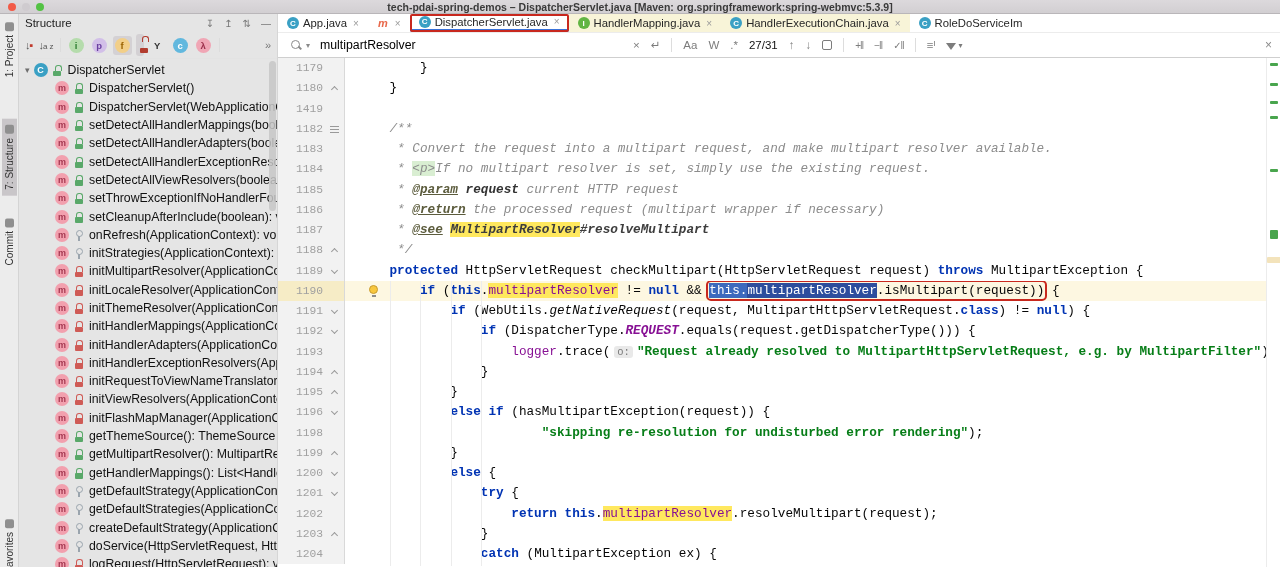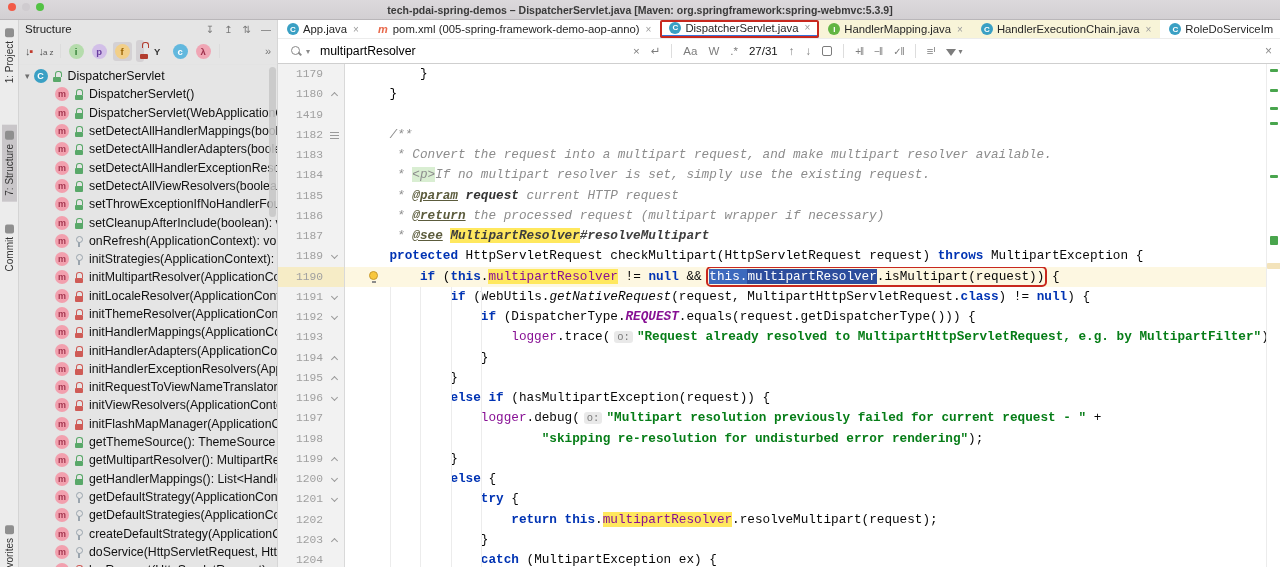--- a/index.html
+++ b/index.html
@@ -1,20 +1,20 @@
 <!DOCTYPE html>
 <html><head>
 <meta charset="utf-8">
 <style>
   * { margin:0; padding:0; box-sizing:border-box; }
   html,body { width:1280px; height:567px; overflow:hidden; background:#fff;
               font-family:"Liberation Sans", sans-serif; }
 
   
-  .titlebar { height:20px; background:linear-gradient(#dcd9dc,#d2cfd2);
+  .titlebar { height:14px; background:linear-gradient(#dcd9dc,#d2cfd2);
               border-bottom:1px solid #b9b6b9; position:relative;
               display:flex; align-items:center; justify-content:center; }
   .titlebar .title { font-size:10.5px; font-weight:bold; color:#3a3a3a; white-space:nowrap; }
   .lights { position:absolute; left:8px; top:3px; display:flex; gap:6px; }
   .light { width:8px; height:8px; border-radius:50%; }
   .light.red{ background:#f25a47; } .light.yellow{ background:#cfcbcf; } .light.green{ background:#53c244; }
 
   .main { display:flex; height:553px; }
 
   
@@ -355,21 +355,20 @@
 
   <div class="editor">
     <div class="tabbar" id="tabbar">
         <div class="tab">
           <span class="ticon class">C</span>
           <span>App.java</span>
           <span class="tclose">×</span>
         </div>
         <div class="tab">
           <span class="ticon maven">m</span>
-          <span>pom.xml (005-spring-framework-demo-aop-anno)</span>
           <span class="tclose">×</span>
         </div>
         <div class="tab sel annot">
           <span class="ticon class">C</span>
           <span>DispatcherServlet.java</span>
           <span class="tclose">×</span>
         </div>
         <div class="tab tint">
           <span class="ticon interface">I</span>
           <span>HandlerMapping.java</span>
@@ -420,29 +419,29 @@
     <div class="codearea" id="codearea">
       <div class="crow"><div class="c-num">1179</div><div class="c-fold"></div><div class="c-code"><span class="cs-pl">        }</span></div></div>
         <div class="crow"><div class="c-num">1180</div><div class="c-fold"><span class="chev up"></span></div><div class="c-code"><span class="cs-pl">    }</span></div></div>
         <div class="crow"><div class="c-num">1419</div><div class="c-fold"></div><div class="c-code"></div></div>
         <div class="crow"><div class="c-num">1182</div><div class="c-fold"><span class="doclines"></span></div><div class="c-code"><span class="cs-cm">    /**</span></div></div>
         <div class="crow"><div class="c-num">1183</div><div class="c-fold"></div><div class="c-code"><span class="cs-cm">     * Convert the request into a multipart request, and make multipart resolver available.</span></div></div>
         <div class="crow"><div class="c-num">1184</div><div class="c-fold"></div><div class="c-code"><span class="cs-cm">     * </span><span class="cs-pmk">&lt;p&gt;</span><span class="cs-cm">If no multipart resolver is set, simply use the existing request.</span></div></div>
         <div class="crow"><div class="c-num">1185</div><div class="c-fold"></div><div class="c-code"><span class="cs-cm">     * </span><span class="cs-tag">@param</span><span class="cs-cm"> </span><span class="cs-prm">request</span><span class="cs-cm"> current HTTP request</span></div></div>
         <div class="crow"><div class="c-num">1186</div><div class="c-fold"></div><div class="c-code"><span class="cs-cm">     * </span><span class="cs-tag">@return</span><span class="cs-cm"> the processed request (multipart wrapper if necessary)</span></div></div>
         <div class="crow"><div class="c-num">1187</div><div class="c-fold"></div><div class="c-code"><span class="cs-cm">     * </span><span class="cs-tag">@see</span><span class="cs-cm"> </span><span class="cs-lnk cs-hl">MultipartResolver</span><span class="cs-lnk">#resolveMultipart</span></div></div>
+        <div class="crow"><div class="c-num">1188</div><div class="c-fold"><span class="chev up"></span></div><div class="c-code"><span class="cs-cm">     */</span></div></div>
         <div class="crow"><div class="c-num">1189</div><div class="c-fold"><span class="chev down"></span></div><div class="c-code"><span class="cs-pl">    </span><span class="cs-kw">protected</span><span class="cs-pl"> HttpServletRequest checkMultipart(HttpServletRequest request) </span><span class="cs-kw">throws</span><span class="cs-pl"> MultipartException {</span></div></div>
         <div class="crow current"><div class="c-num">1190</div><div class="c-fold"></div><div class="c-code"><span class="bulb"></span><span class="cs-pl">        </span><span class="cs-kw">if</span><span class="cs-pl"> (</span><span class="cs-kw">this</span><span class="cs-pl">.</span><span class="cs-fld cs-hl">multipartResolver</span><span class="cs-pl"> != </span><span class="cs-kw">null</span><span class="cs-pl"> &amp;&amp; </span><span class="red-annot"><span class="cs-sel1">this.</span><span class="cs-sel2">multipartResolver</span><span class="cs-pl">.isMultipart(request))</span></span><span class="cs-pl"> {</span></div></div>
         <div class="crow"><div class="c-num">1191</div><div class="c-fold"><span class="chev down"></span></div><div class="c-code"><span class="cs-pl">            </span><span class="cs-kw">if</span><span class="cs-pl"> (WebUtils.</span><span class="cs-it">getNativeRequest</span><span class="cs-pl">(request, MultipartHttpServletRequest.</span><span class="cs-kw">class</span><span class="cs-pl">) != </span><span class="cs-kw">null</span><span class="cs-pl">) {</span></div></div>
         <div class="crow"><div class="c-num">1192</div><div class="c-fold"><span class="chev down"></span></div><div class="c-code"><span class="cs-pl">                </span><span class="cs-kw">if</span><span class="cs-pl"> (DispatcherType.</span><span class="cs-sfld">REQUEST</span><span class="cs-pl">.equals(request.getDispatcherType())) {</span></div></div>
         <div class="crow"><div class="c-num">1193</div><div class="c-fold"></div><div class="c-code"><span class="cs-pl">                    </span><span class="cs-fld">logger</span><span class="cs-pl">.trace(</span><span class="cs-inlay">o:</span><span class="cs-str">"Request already resolved to MultipartHttpServletRequest, e.g. by MultipartFilter"</span><span class="cs-pl">);</span></div></div>
         <div class="crow"><div class="c-num">1194</div><div class="c-fold"><span class="chev up"></span></div><div class="c-code"><span class="cs-pl">                }</span></div></div>
         <div class="crow"><div class="c-num">1195</div><div class="c-fold"><span class="chev up"></span></div><div class="c-code"><span class="cs-pl">            }</span></div></div>
         <div class="crow"><div class="c-num">1196</div><div class="c-fold"><span class="chev down"></span></div><div class="c-code"><span class="cs-pl">            </span><span class="cs-kw">else if</span><span class="cs-pl"> (hasMultipartException(request)) {</span></div></div>
-        <div class="crow"><div class="c-num">1197</div><div class="c-fold"></div><div class="c-code"><span class="cs-pl">                </span><span class="cs-fld">logger</span><span class="cs-pl">.debug(</span><span class="cs-inlay">o:</span><span class="cs-str">"Multipart resolution previously failed for current request - "</span><span class="cs-pl"> +</span></div></div>
         <div class="crow"><div class="c-num">1198</div><div class="c-fold"></div><div class="c-code"><span class="cs-pl">                        </span><span class="cs-str">"skipping re-resolution for undisturbed error rendering"</span><span class="cs-pl">);</span></div></div>
         <div class="crow"><div class="c-num">1199</div><div class="c-fold"><span class="chev up"></span></div><div class="c-code"><span class="cs-pl">            }</span></div></div>
         <div class="crow"><div class="c-num">1200</div><div class="c-fold"><span class="chev down"></span></div><div class="c-code"><span class="cs-pl">            </span><span class="cs-kw">else</span><span class="cs-pl"> {</span></div></div>
         <div class="crow"><div class="c-num">1201</div><div class="c-fold"><span class="chev down"></span></div><div class="c-code"><span class="cs-pl">                </span><span class="cs-kw">try</span><span class="cs-pl"> {</span></div></div>
         <div class="crow"><div class="c-num">1202</div><div class="c-fold"></div><div class="c-code"><span class="cs-pl">                    </span><span class="cs-kw">return this</span><span class="cs-pl">.</span><span class="cs-fld cs-hl">multipartResolver</span><span class="cs-pl">.resolveMultipart(request);</span></div></div>
         <div class="crow"><div class="c-num">1203</div><div class="c-fold"><span class="chev up"></span></div><div class="c-code"><span class="cs-pl">                }</span></div></div>
         <div class="crow"><div class="c-num">1204</div><div class="c-fold"></div><div class="c-code"><span class="cs-pl">                </span><span class="cs-kw">catch</span><span class="cs-pl"> (MultipartException ex) {</span></div></div>
         <div class="stripe" id="stripe">
           <div class="mark green" style="top: 5px; height: 3px;"></div>
           <div class="mark green" style="top: 25px; height: 3px;"></div>

